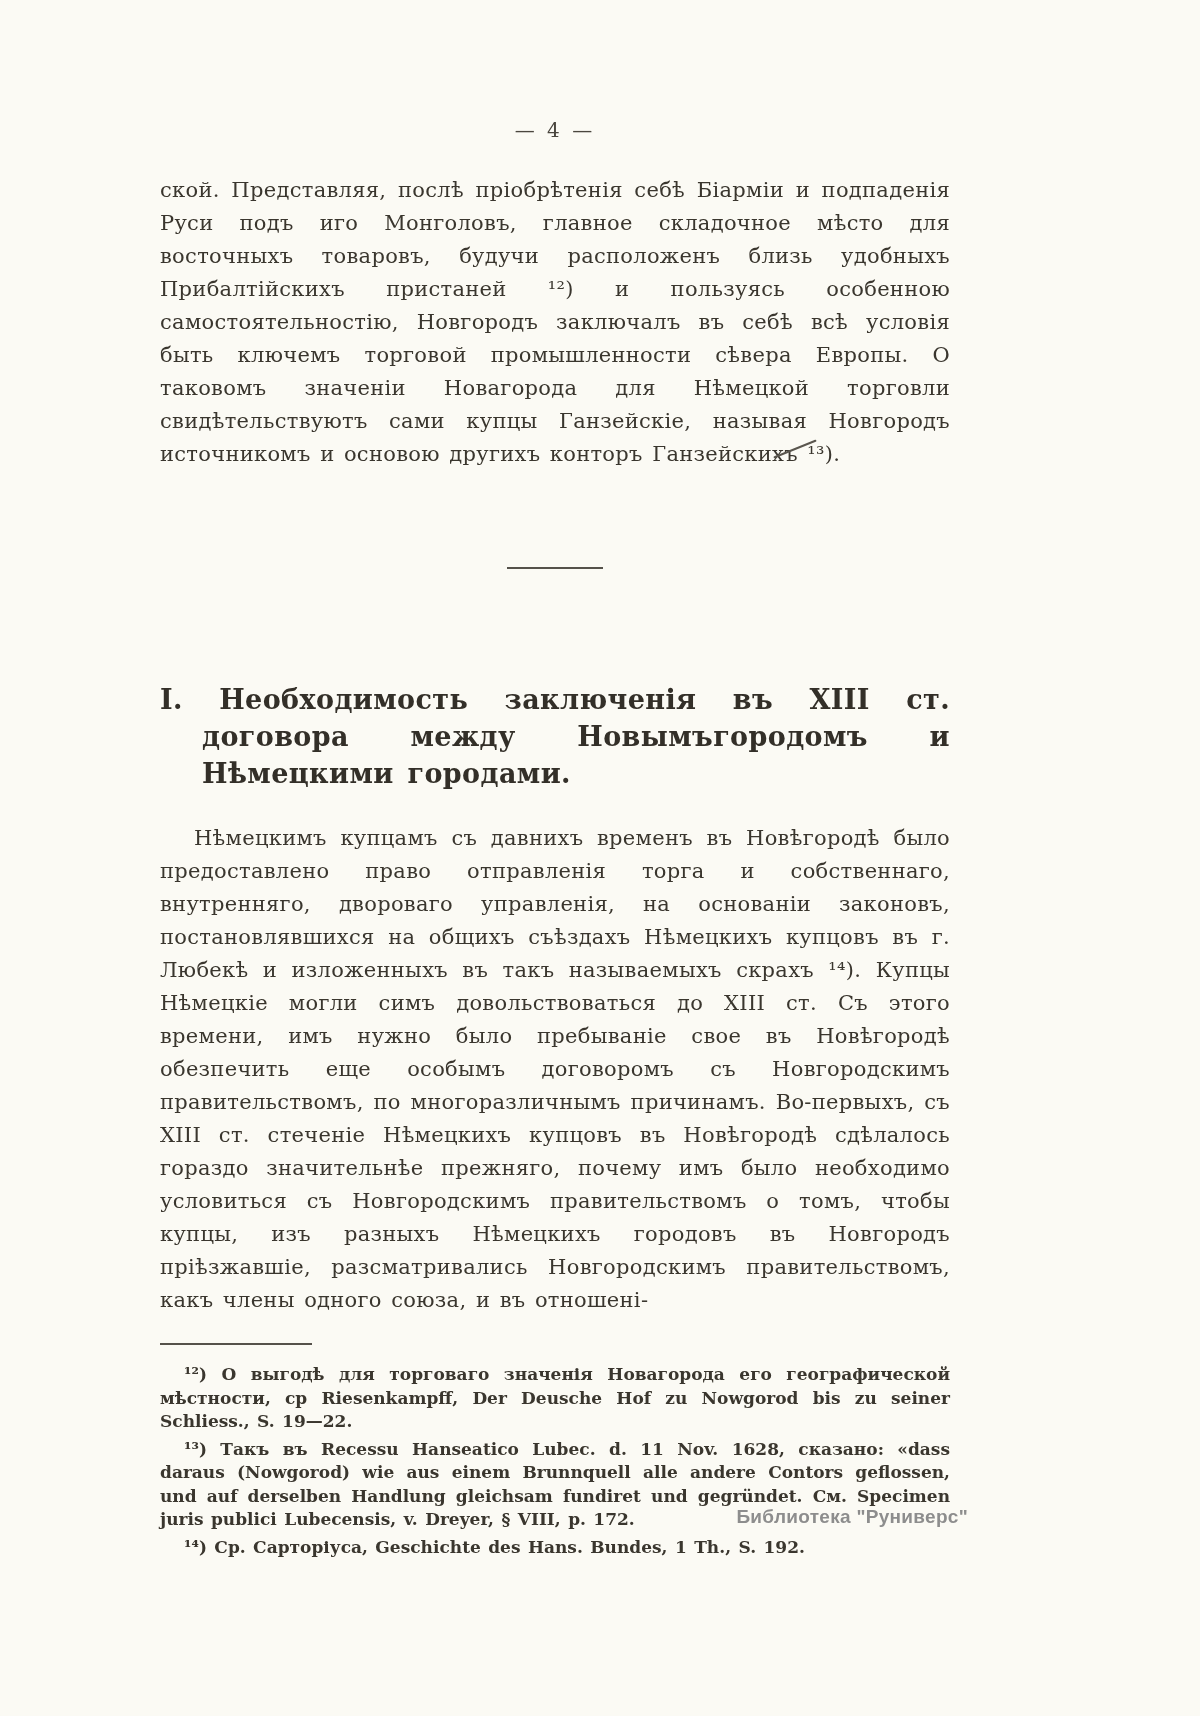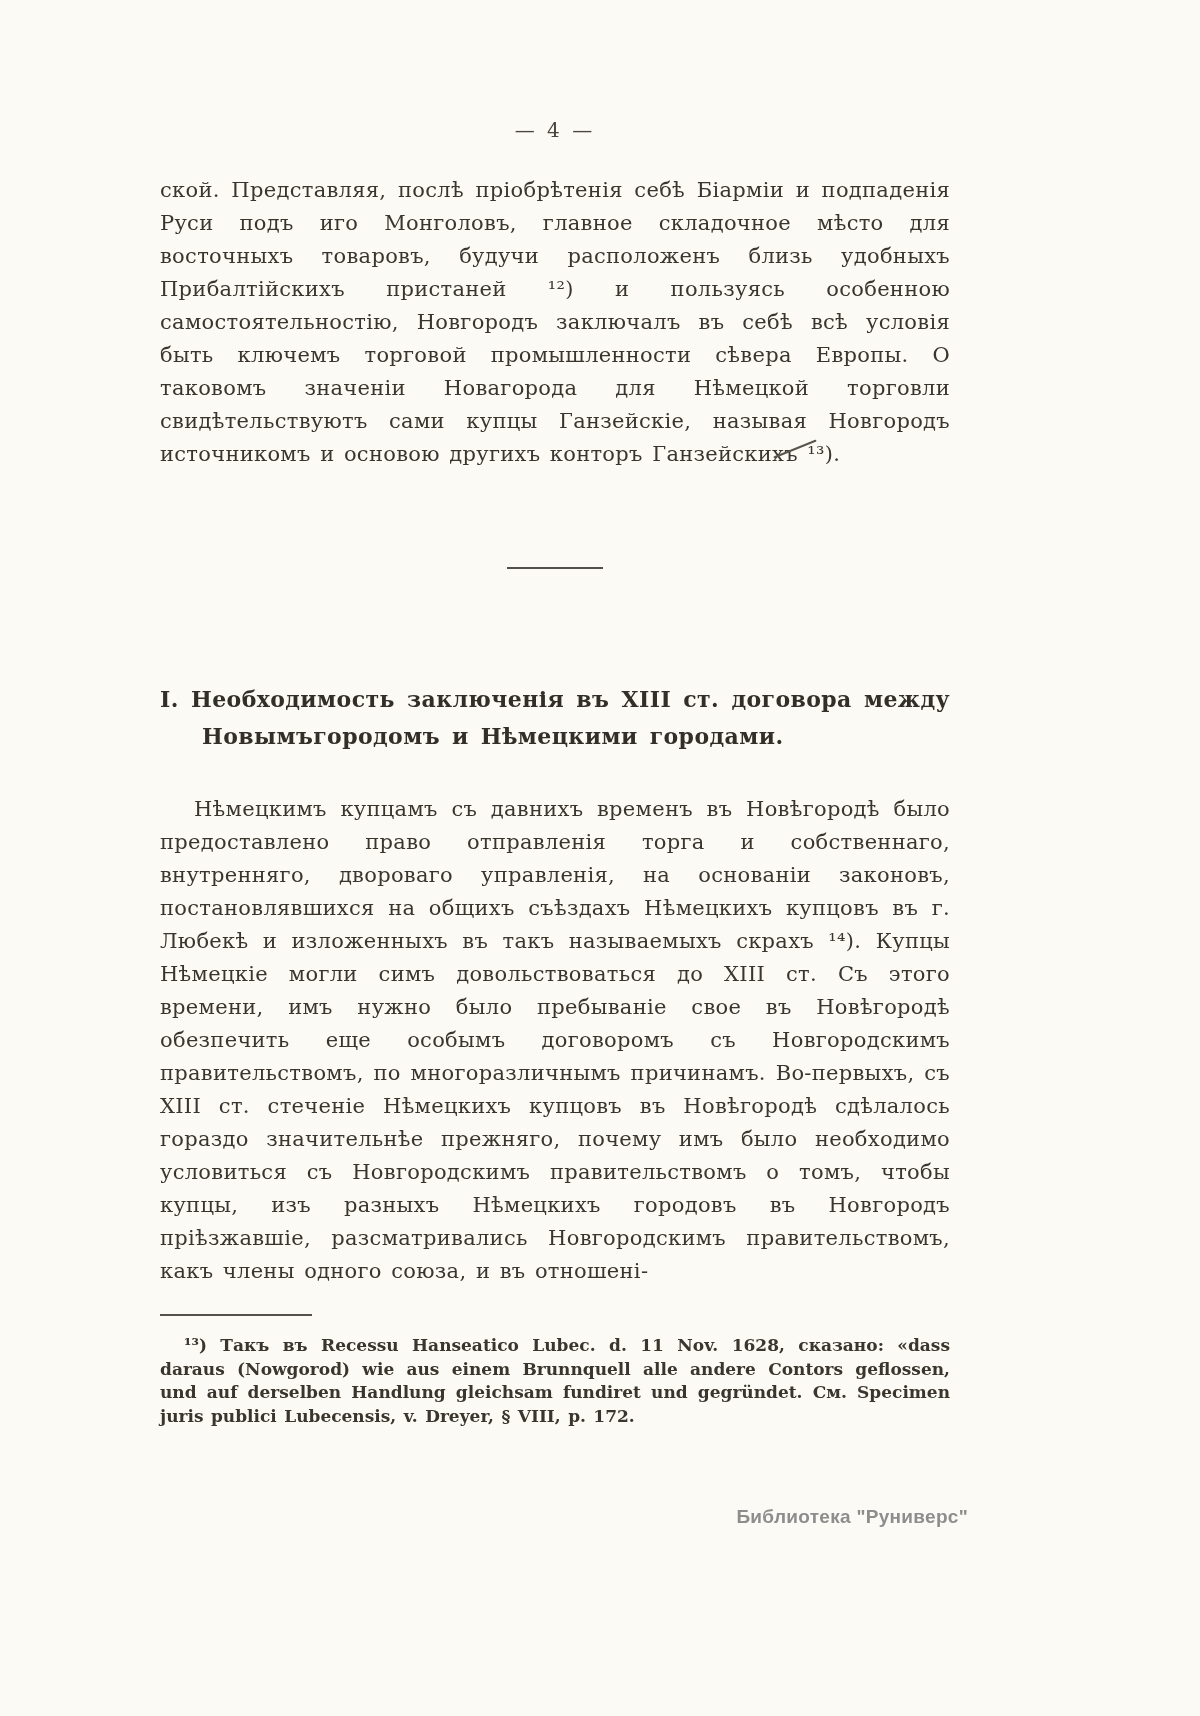--- a/index.html
+++ b/index.html
@@ -53,32 +53,32 @@
     border-radius: 2px;
   }
   .section-divider {
     border: none;
     border-top: 2px solid #55514a;
     width: 96px;
     margin: 96px auto 0 auto;
   }
   .chapter-heading {
     margin: 112px 0 0 0;
-    font-size: 22px;
+    font-size: 27px;
     line-height: 37px;
     font-weight: bold;
     color: #332f28;
     text-align: justify;
     padding-left: 42px;
     text-indent: -42px;
     word-spacing: 4px;
     letter-spacing: 0.4px;
   }
   .para-indent {
-    margin-top: 38px;
+    margin-top: 30px;
     text-indent: 34px;
   }
   .footnote-rule {
     margin-top: 26px;
     width: 152px;
     height: 0;
     border-top: 2px solid #55514a;
   }
   .footnotes {
     margin-top: 18px;
@@ -117,21 +117,23 @@
 
     <hr class="section-divider">
 
     <h2 class="chapter-heading">I. Необходимость заключенія въ XIII ст. договора между Новымъгородомъ и Нѣмецкими городами.</h2>
 
     <p class="para para-indent">Нѣмецкимъ купцамъ съ давнихъ временъ въ Новѣгородѣ было предоставлено право отправленія торга и собственнаго, внутренняго, двороваго управленія, на основаніи законовъ, постановлявшихся на общихъ съѣздахъ Нѣмецкихъ купцовъ въ г. Любекѣ и изложенныхъ въ такъ называемыхъ скрахъ ¹⁴). Купцы Нѣмецкіе могли симъ довольствоваться до XIII ст. Съ этого времени, имъ нужно было пребываніе свое въ Новѣгородѣ обезпечить еще особымъ договоромъ съ Новгородскимъ правительствомъ, по многоразличнымъ причинамъ. Во-первыхъ, съ XIII ст. стеченіе Нѣмецкихъ купцовъ въ Новѣгородѣ сдѣлалось гораздо значительнѣе прежняго, почему имъ было необходимо условиться съ Новгородскимъ правительствомъ о томъ, чтобы купцы, изъ разныхъ Нѣмецкихъ городовъ въ Новгородъ пріѣзжавшіе, разсматривались Новгородскимъ правительствомъ, какъ члены одного союза, и въ отношені-</p>
 
     <div class="footnote-rule"></div>
 
     <div class="footnotes">
+      <p class="footnote">¹²) О выгодѣ для торговаго значенія Новагорода его географической мѣстности, ср Riesenkampff, Der Deusche Hof zu Nowgorod bis zu seiner Schliess., S. 19—22.</p>
       <p class="footnote">¹³) Такъ въ Recessu Hanseatico Lubec. d. 11 Nov. 1628, сказано: «dass daraus (Nowgorod) wie aus einem Brunnquell alle andere Contors geflossen, und auf derselben Handlung gleichsam fundiret und gegründet. См. Specimen juris publici Lubecensis, v. Dreyer, § VIII, p. 172.</p>
+      <p class="footnote">¹⁴) Ср. Сарторіуса, Geschichte des Hans. Bundes, 1 Th., S. 192.</p>
     </div>
 
   </div>
 
   <div class="ink-mark"></div>
 
   <div class="watermark">Библиотека "Руниверс"</div>
 
 </div>
 

